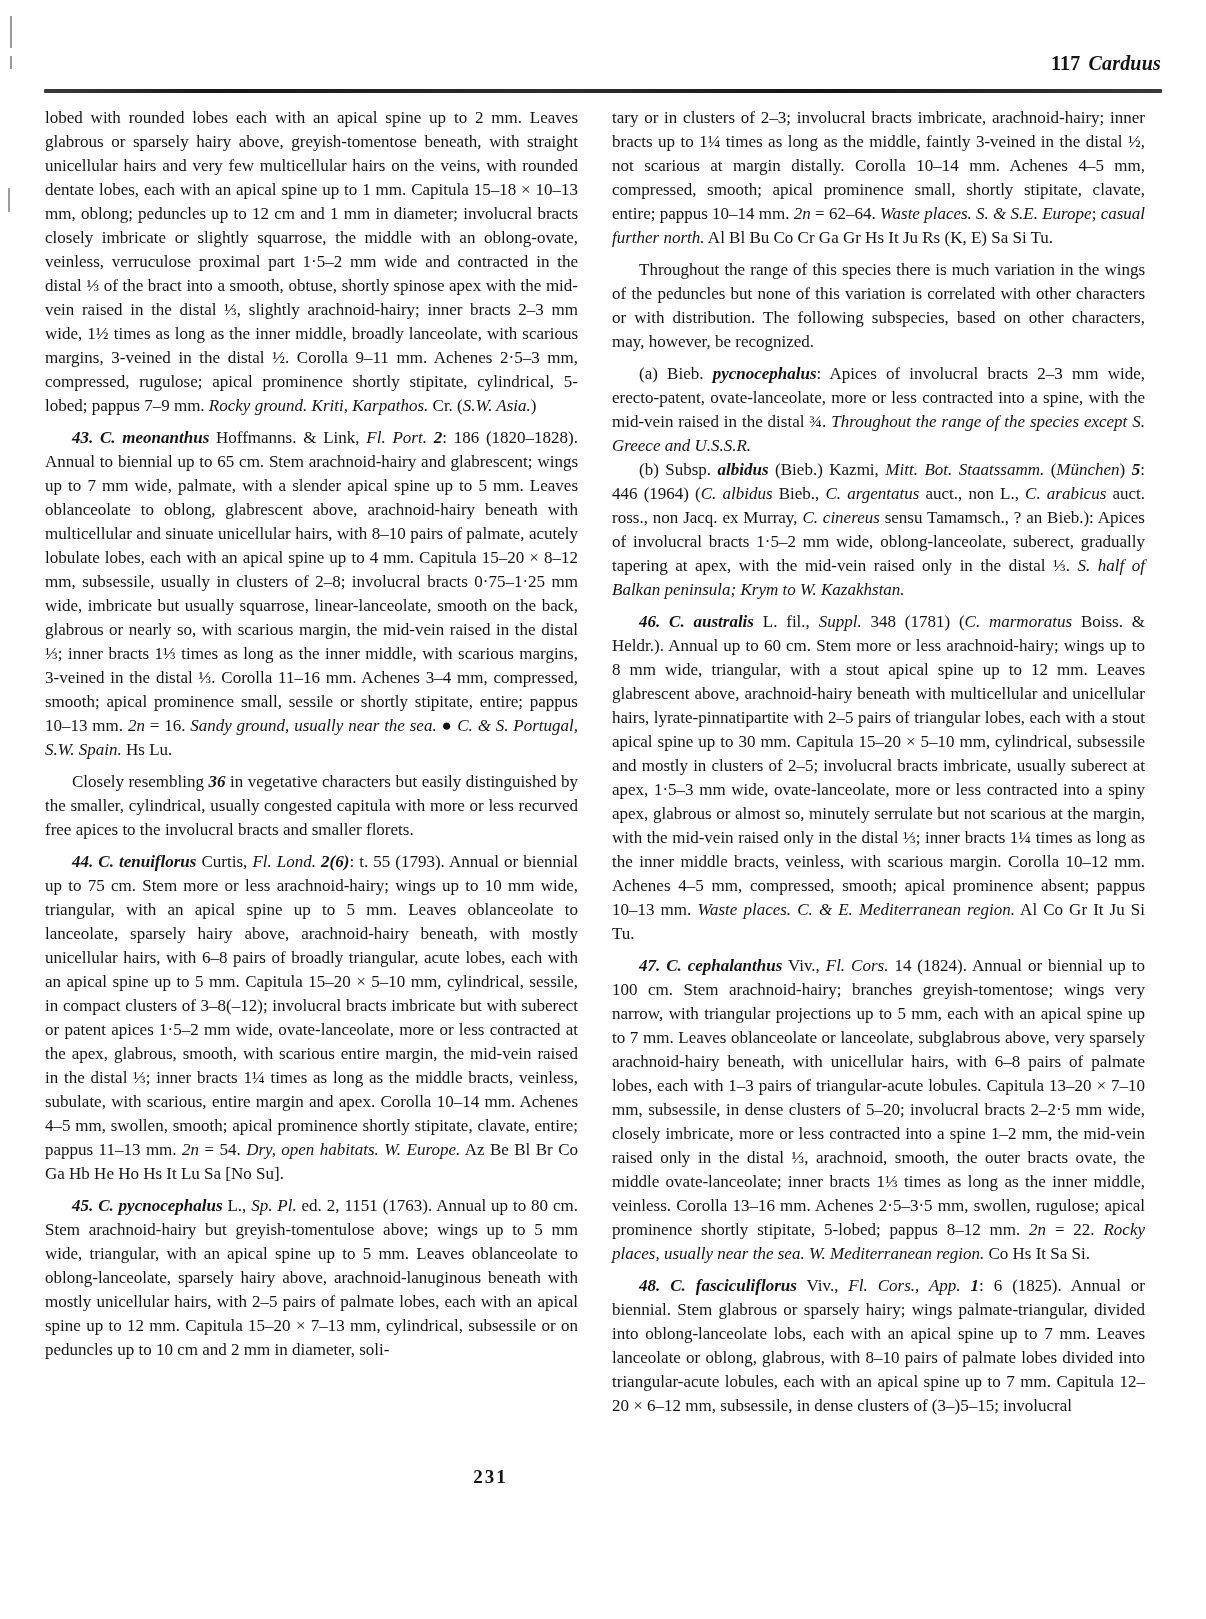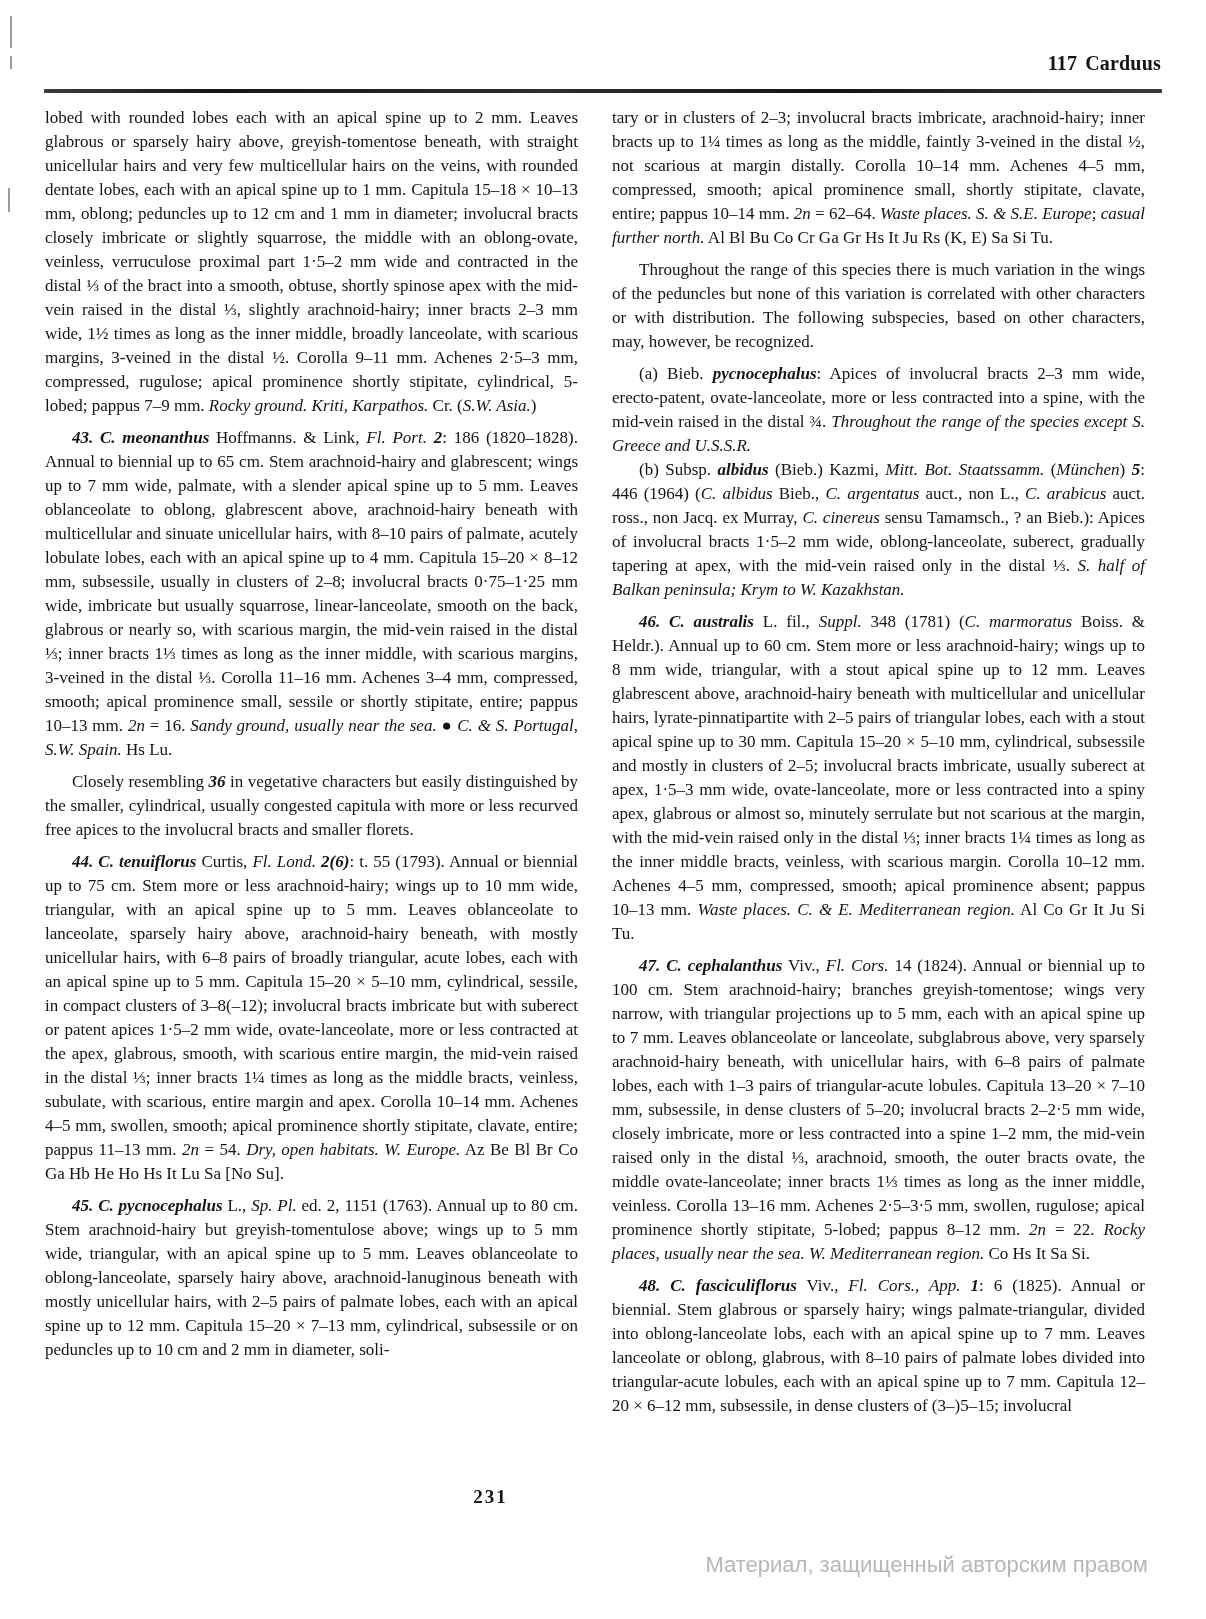--- a/index.html
+++ b/index.html
@@ -8,39 +8,39 @@
     font-family:"Liberation Serif", serif; color:#141414; overflow:hidden;
   }
   .margin-mark { position:absolute; background:#9a9a9a; width:2px; }
   .mark1 { left:10px; top:16px;  height:32px; }
   .mark2 { left:10px; top:56px;  height:13px; }
   .mark3 { left:8px;  top:188px; height:24px; }
   .header {
     position:absolute; top:52px; left:45px; right:45px;
     text-align:right; font-size:20px; font-weight:bold; letter-spacing:0.2px;
   }
-  .header .genus { margin-left:8px;margin-top:44px; }
+  .header .genus { font-style:italic; margin-left:8px;margin-top:44px; }
   .rule {
     position:absolute; top:89px; left:44px; width:1118px; height:4px;
     background:linear-gradient(90deg,#3c3c3c,#161616 15%,#2e2e2e 45%,#141414 70%,#3a3a3a);
     border-radius:1px;
   }
   .columns {
     position:absolute; top:106px; left:45px; width:1100px;
     display:flex; gap:34px;
   }
   .col { width:533px; text-align:justify; font-size:17px; line-height:24px; }
   .col p { margin:0; }
   .col p.gap   { margin-top:8px; }
   .col p.indent { text-indent:27px; }
   .b  { font-weight:bold;font-style:italic; }
   .i  { font-style:italic; }
   .pagenum {
     position:absolute; top:1466px; left:0; width:981px; text-align:center;
-    font-size:19px; font-weight:bold; letter-spacing:2px;margin-top:20px;
+    font-size:19px; font-weight:bold; letter-spacing:2px;
   }
   .watermark {
     position:absolute; top:1552px; right:58px;
     font-family:"Liberation Sans", sans-serif; font-size:22px; color:#b7b7b7;
   }
 </style>
 </head>
 <body>
 
 <div class="page">
@@ -69,15 +69,14 @@
         <p class="indent gap"><span class="">(a) Bieb. </span><span class="b">pycnocephalus</span><span class="">: Apices of involucral bracts 2–3 mm wide, erecto-patent, ovate-lanceolate, more or less contracted into a spine, with the mid-vein raised in the distal ¾. </span><span class="i">Throughout the range of the species except S. Greece and U.S.S.R.</span></p>
         <p class="indent "><span class="">(b) Subsp. </span><span class="b">albidus</span><span class=""> (Bieb.) Kazmi, </span><span class="i">Mitt. Bot. Staatssamm.</span><span class=""> (</span><span class="i">München</span><span class="">) </span><span class="b">5</span><span class="">: 446 (1964) (</span><span class="i">C. albidus</span><span class=""> Bieb., </span><span class="i">C. argentatus</span><span class=""> auct., non L., </span><span class="i">C. arabicus</span><span class=""> auct. ross., non Jacq. ex Murray, </span><span class="i">C. cinereus</span><span class=""> sensu Tamamsch., ? an Bieb.): Apices of involucral bracts 1·5–2 mm wide, oblong-lanceolate, suberect, gradually tapering at apex, with the mid-vein raised only in the distal ⅓. </span><span class="i">S. half of Balkan peninsula; Krym to W. Kazakhstan.</span></p>
         <p class="indent gap"><span class="b">46. C. australis</span><span class=""> L. fil., </span><span class="i">Suppl.</span><span class=""> 348 (1781) (</span><span class="i">C. marmoratus</span><span class=""> Boiss. &amp; Heldr.). Annual up to 60 cm. Stem more or less arachnoid-hairy; wings up to 8 mm wide, triangular, with a stout apical spine up to 12 mm. Leaves glabrescent above, arachnoid-hairy beneath with multicellular and unicellular hairs, lyrate-pinnatipartite with 2–5 pairs of triangular lobes, each with a stout apical spine up to 30 mm. Capitula 15–20 × 5–10 mm, cylindrical, subsessile and mostly in clusters of 2–5; involucral bracts imbricate, usually suberect at apex, 1·5–3 mm wide, ovate-lanceolate, more or less contracted into a spiny apex, glabrous or almost so, minutely serrulate but not scarious at the margin, with the mid-vein raised only in the distal ⅓; inner bracts 1¼ times as long as the inner middle bracts, veinless, with scarious margin. Corolla 10–12 mm. Achenes 4–5 mm, compressed, smooth; apical prominence absent; pappus 10–13 mm. </span><span class="i">Waste places. C. &amp; E. Mediterranean region.</span><span class="">  Al Co Gr It Ju Si Tu.</span></p>
         <p class="indent gap"><span class="b">47. C. cephalanthus</span><span class=""> Viv., </span><span class="i">Fl. Cors.</span><span class=""> 14 (1824). Annual or biennial up to 100 cm. Stem arachnoid-hairy; branches greyish-tomentose; wings very narrow, with triangular projections up to 5 mm, each with an apical spine up to 7 mm. Leaves oblanceolate or lanceolate, subglabrous above, very sparsely arachnoid-hairy beneath, with unicellular hairs, with 6–8 pairs of palmate lobes, each with 1–3 pairs of triangular-acute lobules. Capitula 13–20 × 7–10 mm, subsessile, in dense clusters of 5–20; involucral bracts 2–2·5 mm wide, closely imbricate, more or less contracted into a spine 1–2 mm, the mid-vein raised only in the distal ⅓, arachnoid, smooth, the outer bracts ovate, the middle ovate-lanceolate; inner bracts 1⅓ times as long as the inner middle, veinless. Corolla 13–16 mm. Achenes 2·5–3·5 mm, swollen, rugulose; apical prominence shortly stipitate, 5-lobed; pappus 8–12 mm. </span><span class="i">2n</span><span class=""> = 22. </span><span class="i">Rocky places, usually near the sea. W. Mediterranean region.</span><span class="">  Co Hs It Sa Si.</span></p>
         <p class="indent gap"><span class="b">48. C. fasciculiflorus</span><span class=""> Viv., </span><span class="i">Fl. Cors., App.</span><span class=""> </span><span class="b">1</span><span class="">: 6 (1825). Annual or biennial. Stem glabrous or sparsely hairy; wings palmate-triangular, divided into oblong-lanceolate lobs, each with an apical spine up to 7 mm. Leaves lanceolate or oblong, glabrous, with 8–10 pairs of palmate lobes divided into triangular-acute lobules, each with an apical spine up to 7 mm. Capitula 12–20 × 6–12 mm, subsessile, in dense clusters of (3–)5–15; involucral</span></p>
       </div>
   </div>
 
   <div class="pagenum">231</div>
 
-  <div class="watermark">Материал, защищенный авторским правом</div>
 
 </div>
 
 </body></html>

